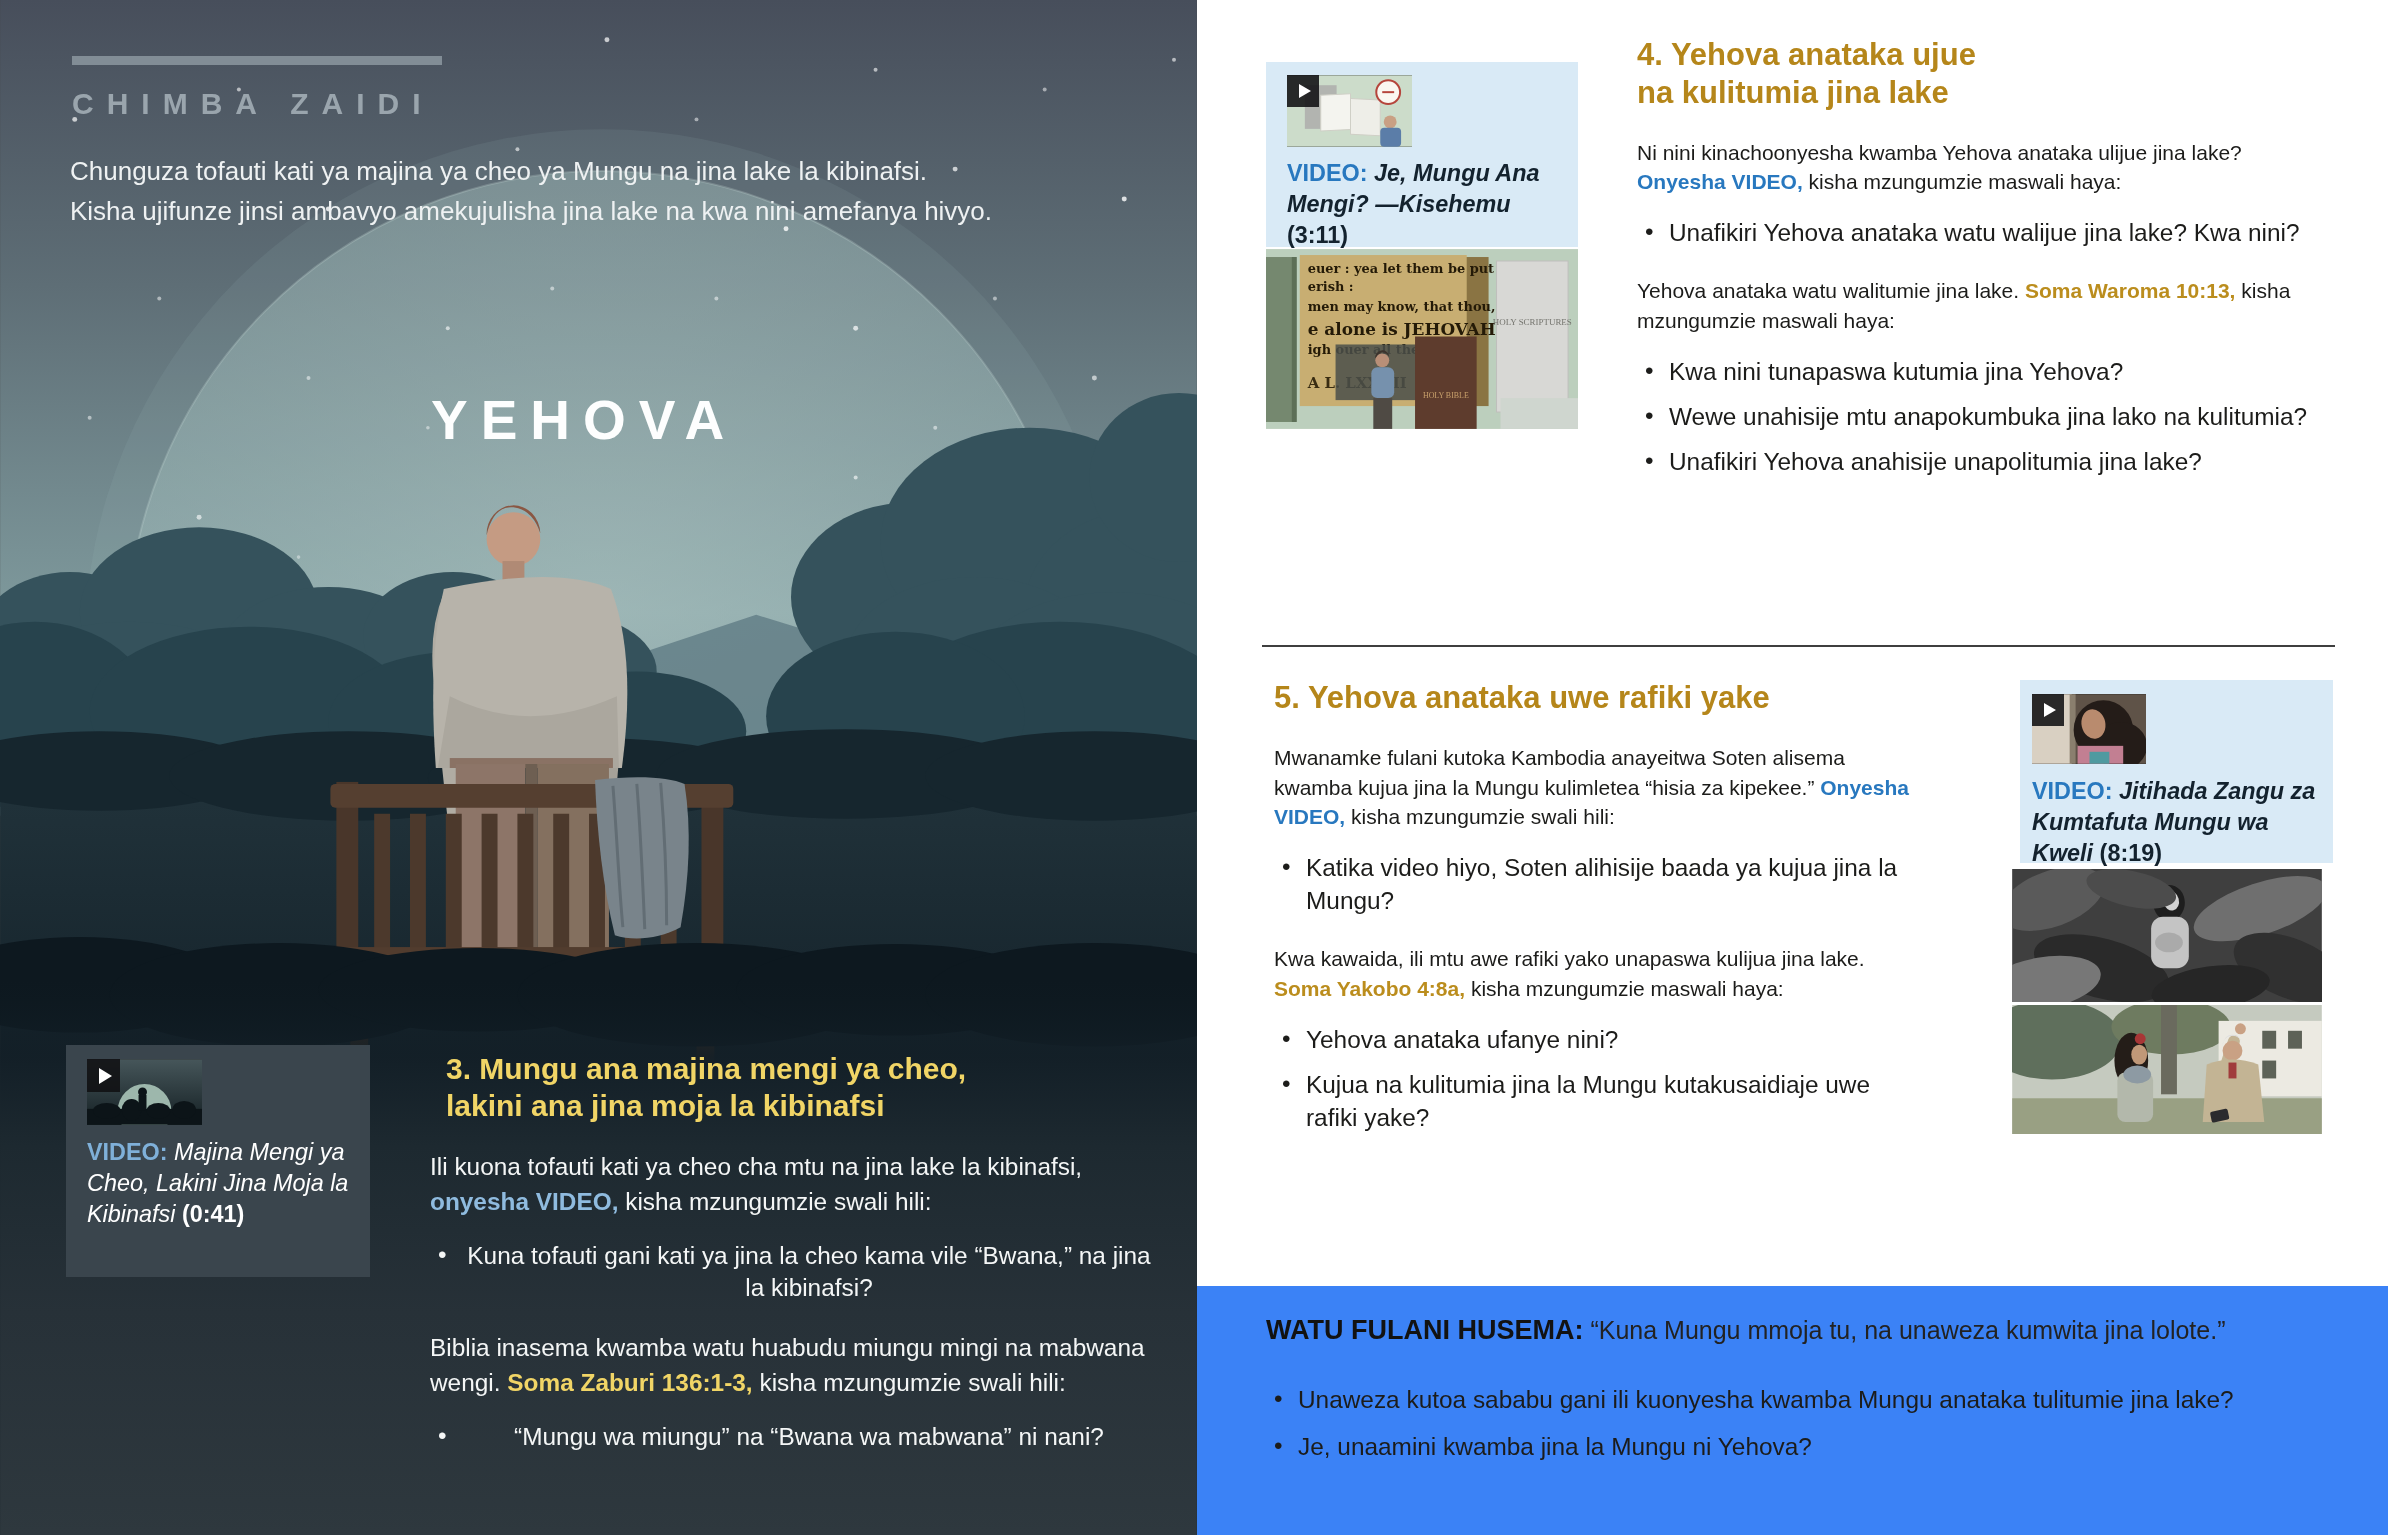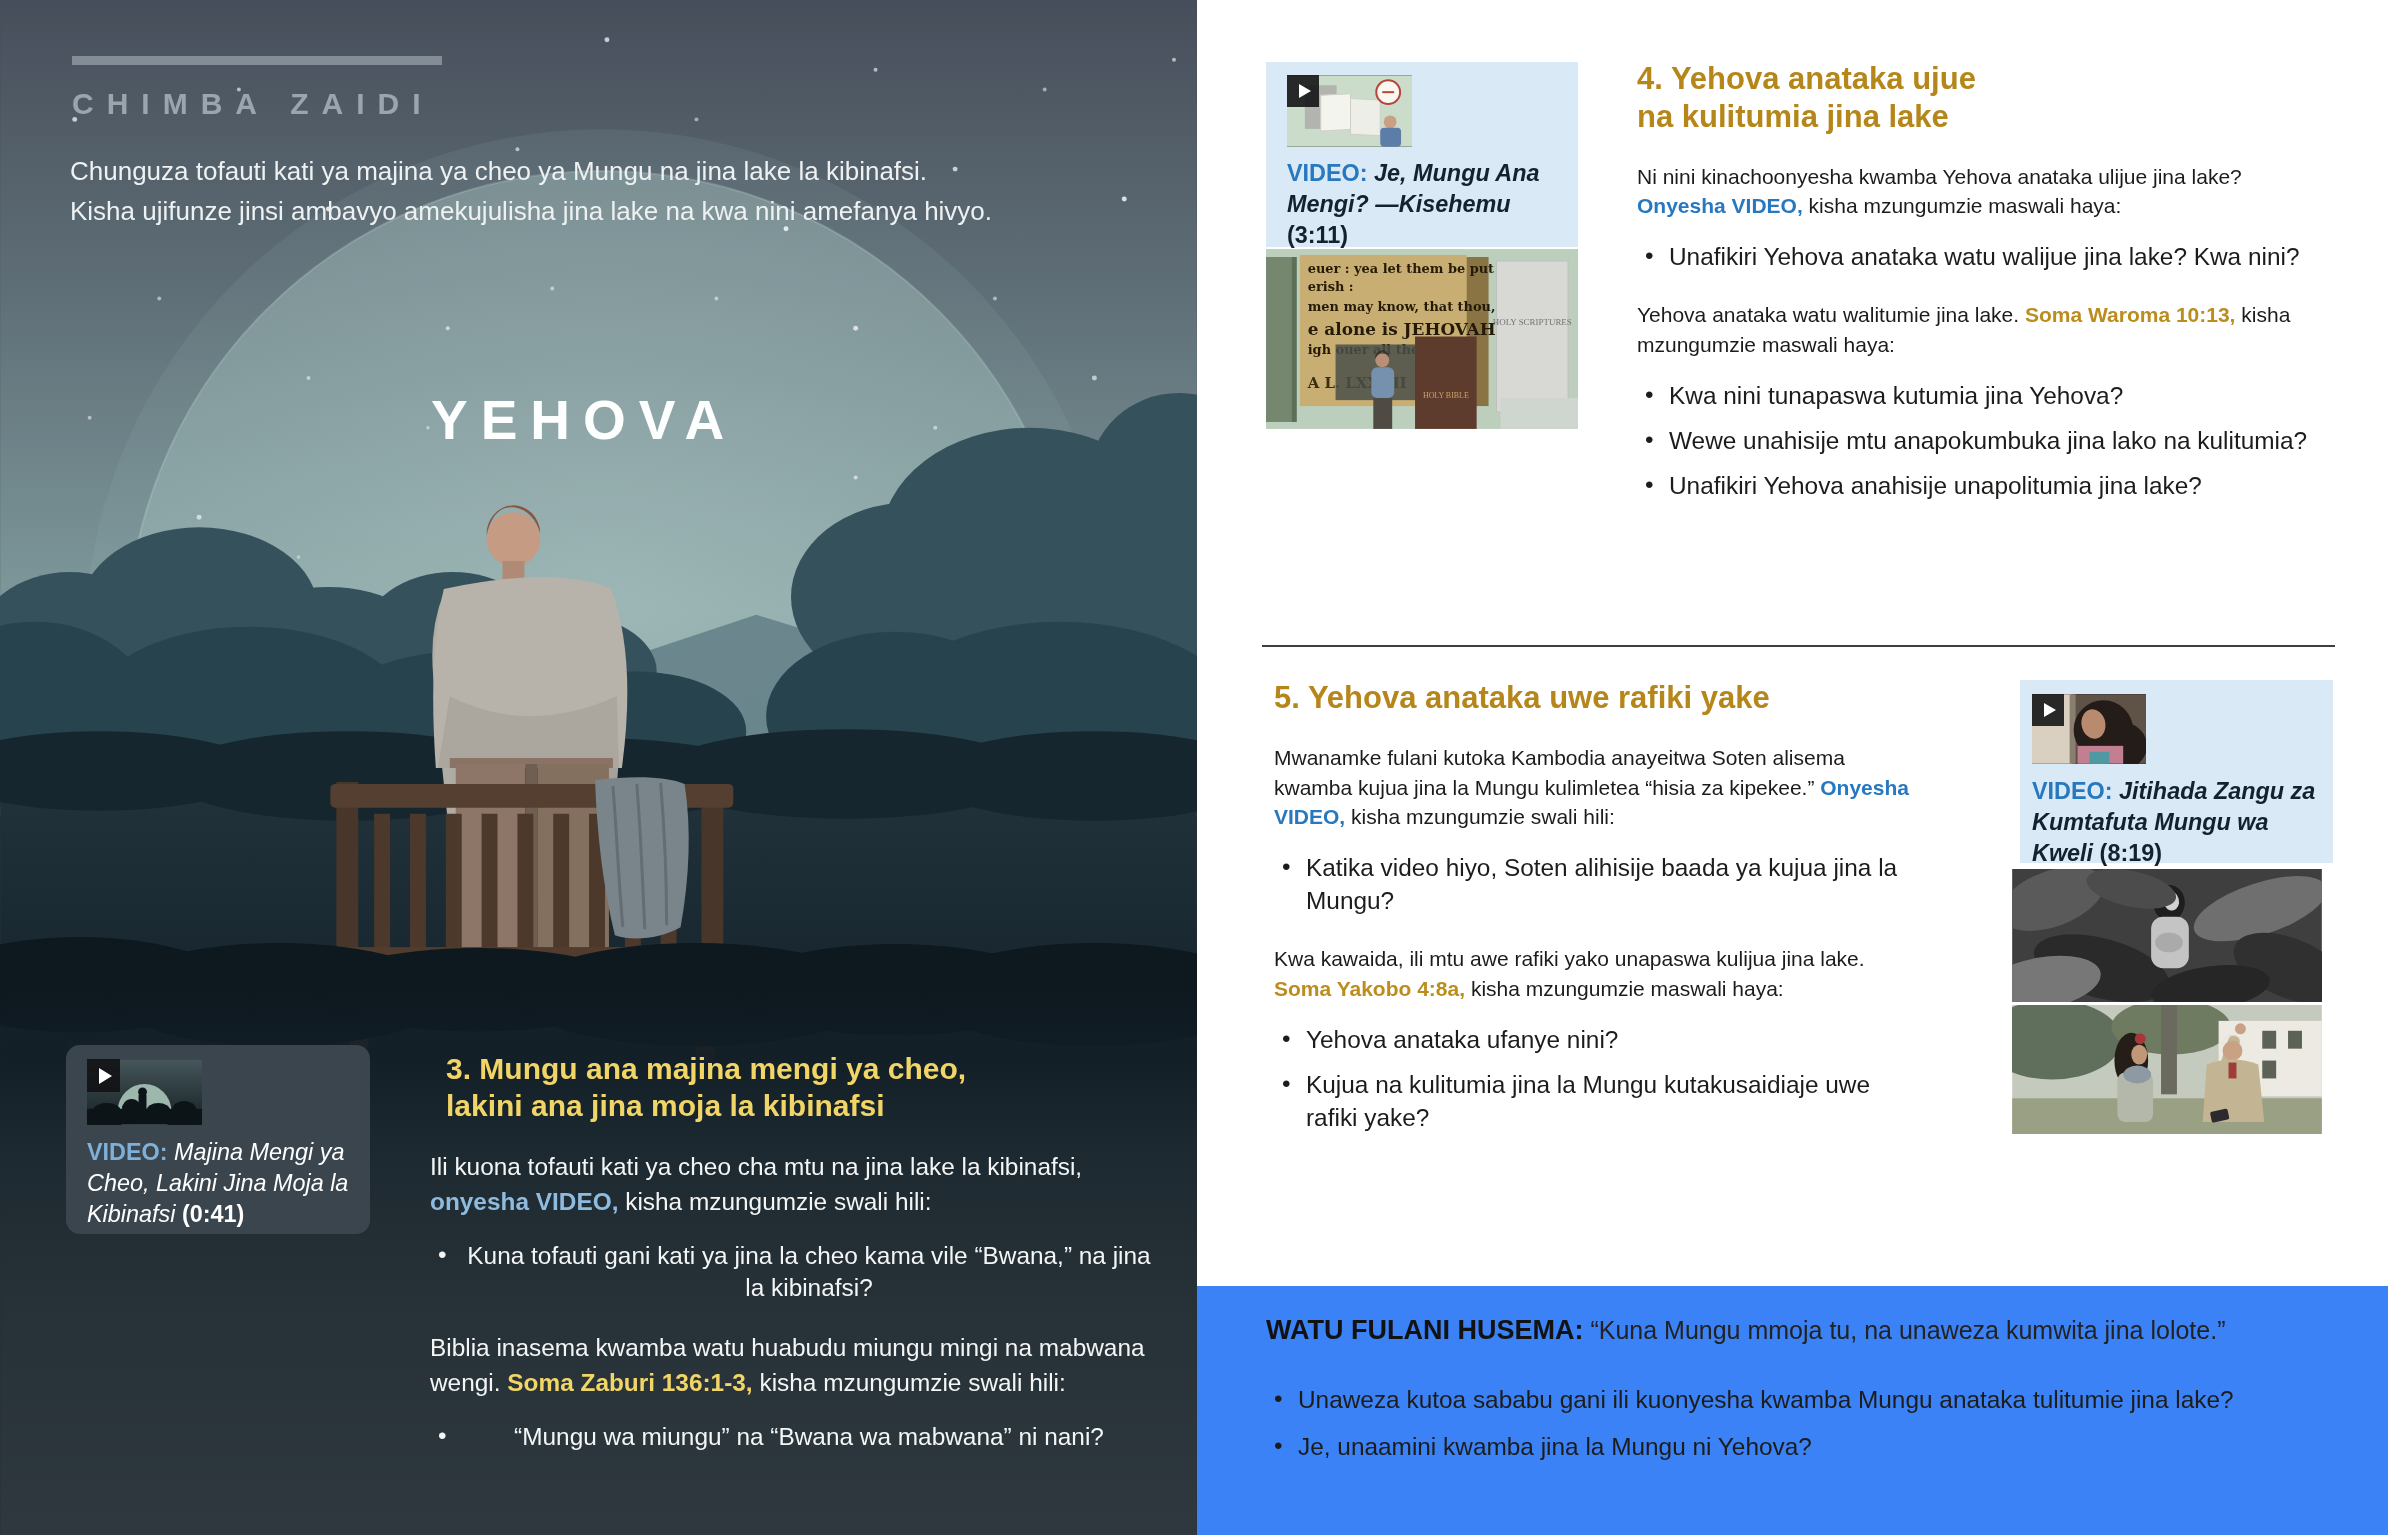--- a/index.html
+++ b/index.html
@@ -9,21 +9,21 @@
   
   .left{position:relative;width:1197px;height:1535px;background:#404040;overflow:hidden;flex:0 0 auto;}
   .scene{position:absolute;left:0;top:0;}
   .kicker-wrap{position:absolute;left:72px;top:56px;}
   .kicker-bar{width:370px;height:9px;background:#828d96;}
   .kicker{margin-top:22px;font-size:30px;font-weight:bold;letter-spacing:13px;color:#9aa5ad;}
   .intro{position:absolute;left:70px;top:151px;width:1065px;font-size:26px;line-height:1.55;color:#eef1f2;margin:0;}
   .intro span{display:block;}
   .hero{position:absolute;left:431px;top:388px;font-size:55px;font-weight:700;letter-spacing:13px;color:#fdfefe;}
   
-  .vcard{position:absolute;left:66px;top:1045px;width:304px;height:189px;background:#3a454d;border-radius:14px;}
+  .vcard{position:absolute;left:66px;top:1045px;width:304px;height:232px;background:#3a454d;border-radius:0;}
   .thumb{position:absolute;overflow:hidden;background:#222;}
   .t-moon{left:21px;top:14px;width:115px;height:66px;}
   .play{position:absolute;left:0;top:0;width:33px;height:33px;background:rgba(16,16,18,.88);
         display:flex;align-items:center;justify-content:center;}
   .tri{width:0;height:0;border-left:13px solid #fff;border-top:8px solid transparent;border-bottom:8px solid transparent;margin-left:3px;}
   .vcap{position:absolute;left:21px;right:14px;top:92px;margin:0;font-size:23.4px;line-height:1.33;color:#fff;}
   .vcap .lbl{font-weight:bold;color:#7fb0d9;}
   .vcap em{font-style:italic;}
   .vcap strong{font-style:normal;font-weight:bold;}
   
@@ -40,21 +40,21 @@
   
   .right{position:relative;width:1191px;height:1535px;background:#ffffff;flex:0 0 auto;}
   .bluebox{position:absolute;background:#d9eaf6;}
   .bb4{left:69px;top:62px;width:312px;height:185px;}
   .t-jina{left:21px;top:13px;width:125px;height:72px;}
   .capw{position:absolute;left:21px;right:12px;top:96px;margin:0;font-size:23.4px;line-height:1.33;color:#13222e;}
   .capw .lbl{font-weight:bold;color:#2878bf;}
   .capw em{font-weight:bold;font-style:italic;}
   .capw strong{font-weight:bold;}
   .photoA{position:absolute;left:69px;top:249px;width:312px;height:180px;overflow:hidden;}
-  .sec4{position:absolute;left:440px;top:60px;width:697px;}
+  .sec4{position:absolute;left:440px;top:36px;width:697px;}
   .h-gold{margin:0;font-size:31px;line-height:1.22;color:#b5861a;font-weight:bold;}
   .h-gold span{display:block;}
   .bodyw{margin:26px 0 0 0;font-size:21px;line-height:1.42;color:#1c1c1a;}
   .linkw{color:#2878bf;font-weight:bold;text-decoration:none;cursor:pointer;}
   .scripw{color:#bb8d1d;font-weight:bold;text-decoration:none;cursor:pointer;}
   .right ul.blts li{color:#1c1c1a;}
   .divider{position:absolute;left:65px;top:645px;width:1073px;height:2px;background:#3f3f3f;}
   .sec5{position:absolute;left:77px;top:679px;width:652px;}
   .bb5{left:823px;top:680px;width:313px;height:183px;}
   .t-soten{left:12px;top:14px;width:114px;height:70px;}

